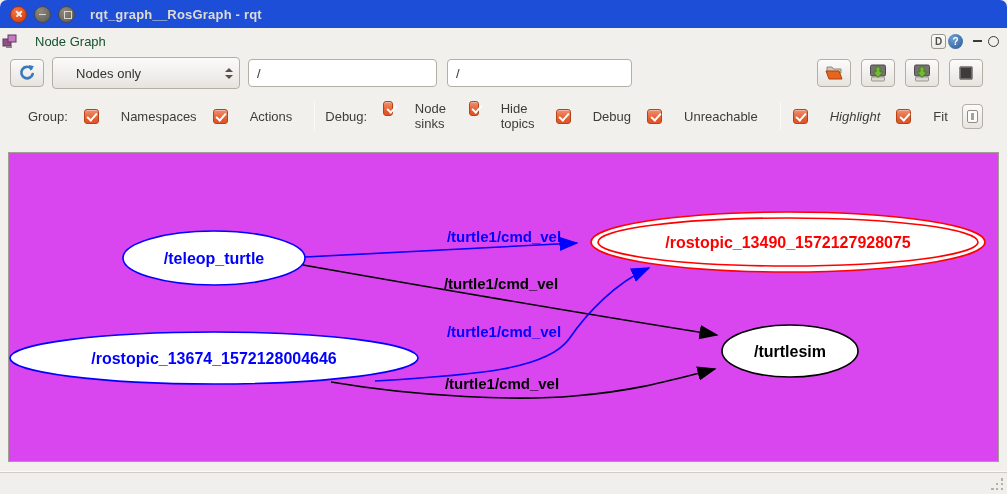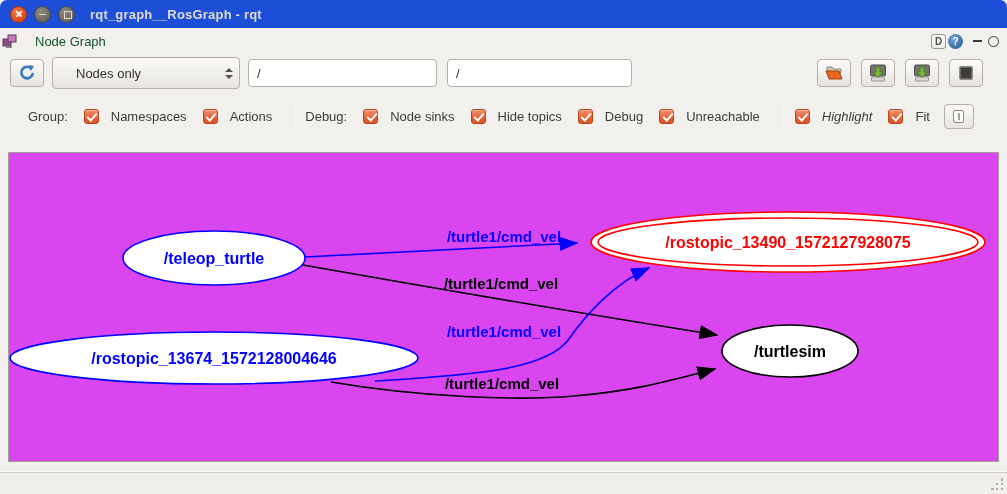--- a/index.html
+++ b/index.html
@@ -54,21 +54,21 @@
   .tfield.f1 { width:189px; margin-left:8px; }
   .tfield.f2 { width:185px; margin-left:10px; }
   .tb-spacer { flex:1; }
   .tool-group { display:flex; gap:10px; }
   .darksq { width:14px; height:14px; background:#3d3c3a; border:1px solid #8f8c86;
     box-shadow:inset 0 0 0 1px #6b6a67; border-radius:2px; }
 
   
   .toolbar2 { height:54px; display:flex; align-items:center; padding:0 24px 6px 28px; }
   .lbl { font-size:13px; color:#3e3c38; }
-  .cbitem { display:flex; gap:12px; margin-left:16px; }
+  .cbitem { display:flex; gap:22px; margin-left:16px; }
   .checkbox { width:15px; height:15px; border-radius:3px; position:relative;
     background:linear-gradient(#f0906c,#e1572a 75%); border:1px solid #b24518;
     box-shadow:inset 0 1px 0 rgba(255,255,255,.35); }
   .checkbox::after { content:""; position:absolute; left:2.6px; top:3.2px; width:8px; height:4px;
     border-left:2px solid #fff; border-bottom:2px solid #fff; transform:rotate(-48deg); }
   .vsep { width:1px; height:28px; background:#d2cfc8; border-right:1px solid #fbfaf8; margin:0 10px 0 22px; }
   .fitbtn { width:30px; height:25px; margin-left:14px; }
   .pageicon { width:11px; height:13px; border:1px solid #8f8c86; border-radius:2px; background:#fcfcfb;
     position:relative; }
   .pageicon::after { content:""; position:absolute; left:3.5px; top:2.5px; width:2.5px; height:7px; background:#a5a29c; }

